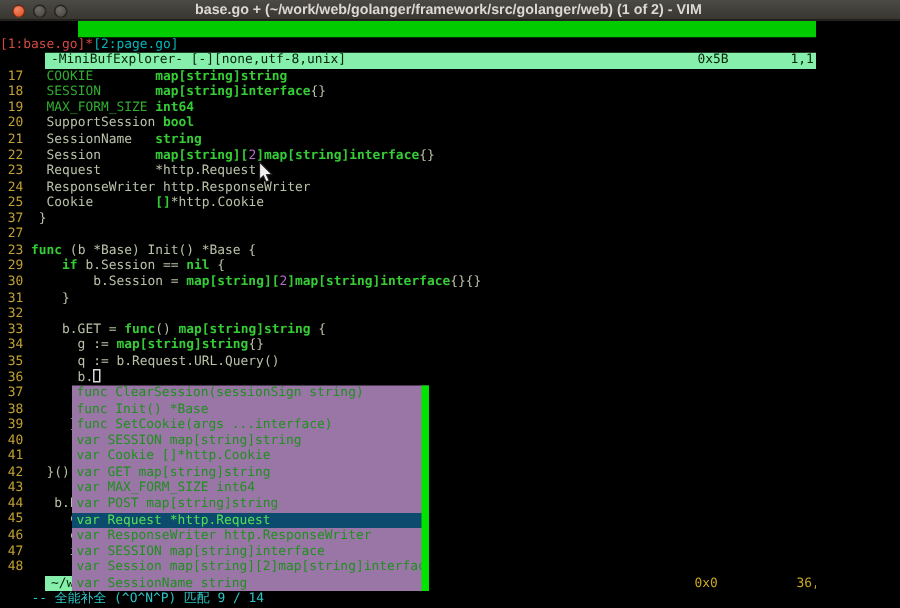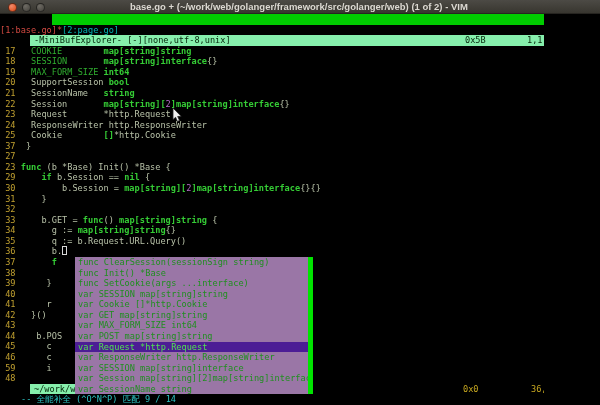--- a/index.html
+++ b/index.html
@@ -37,25 +37,25 @@
   
   .ln { color:#c0a030; }
   .d  { color:#b8c2a8; }
   .k  { color:#35cc35; font-weight:bold; }
   .g  { color:#2fae2f; }
   .n  { color:#b36cc6; }
   .cursor-block { display:inline-block; width:5px; height:9px; border:1px solid #d8d8d8;
     vertical-align:-1px; }
 
   
-  #popup { position:absolute; left:75px; top:257px; width:238px; height:137.4px;
+  #popup { position:absolute; left:48px; top:257px; width:238px; height:137.4px;
     background:#9a76a6; z-index:6; }
   .pitem { height:10.567px; line-height:10.6px; white-space:pre; overflow:hidden;
     color:#1f8f1f; padding-left:3px; }
-  .pitem.sel { background:#4c1d95; color:#52e052; }
+  .pitem.sel { background:#0c4a6e; color:#52e052; }
   #popup-scrollbar { position:absolute; right:0; top:0; width:5px; height:100%; background:#00e400; z-index:7; }
 
   
   .cmdline { color:#2cc4c4; padding-left:2px;margin-left:19px; }
 
   
   #mouse-pointer { position:absolute; left:172px; top:108px; z-index:9; }
 </style>
 </head>
 <body>
@@ -111,21 +111,21 @@
         <div class="row"><span class="ln"> 37 </span><span class="d">      </span><span class="k">f</span></div>
         <div class="row"><span class="ln"> 38 </span></div>
         <div class="row"><span class="ln"> 39 </span><span class="d">     }</span></div>
         <div class="row"><span class="ln"> 40 </span></div>
         <div class="row"><span class="ln"> 41 </span><span class="d">     r</span></div>
         <div class="row"><span class="ln"> 42 </span><span class="d">  }()</span></div>
         <div class="row"><span class="ln"> 43 </span></div>
         <div class="row"><span class="ln"> 44 </span><span class="d">   b.POS</span></div>
         <div class="row"><span class="ln"> 45 </span><span class="d">     c</span></div>
         <div class="row"><span class="ln"> 46 </span><span class="d">     c</span></div>
-        <div class="row"><span class="ln"> 59 </span><span class="d">     i</span></div>
+        <div class="row"><span class="ln"> 47 </span><span class="d">     i</span></div>
         <div class="row"><span class="ln"> 48 </span></div>
       </div>
 
     <div class="row">
       
       <div class="greenbar" style="left:30px; width:240px;">
         <span class="stxt">~/work/we</span>
       </div>
       
       <span class="ruler ruler-yel" style="left:463px;">0x0</span>

